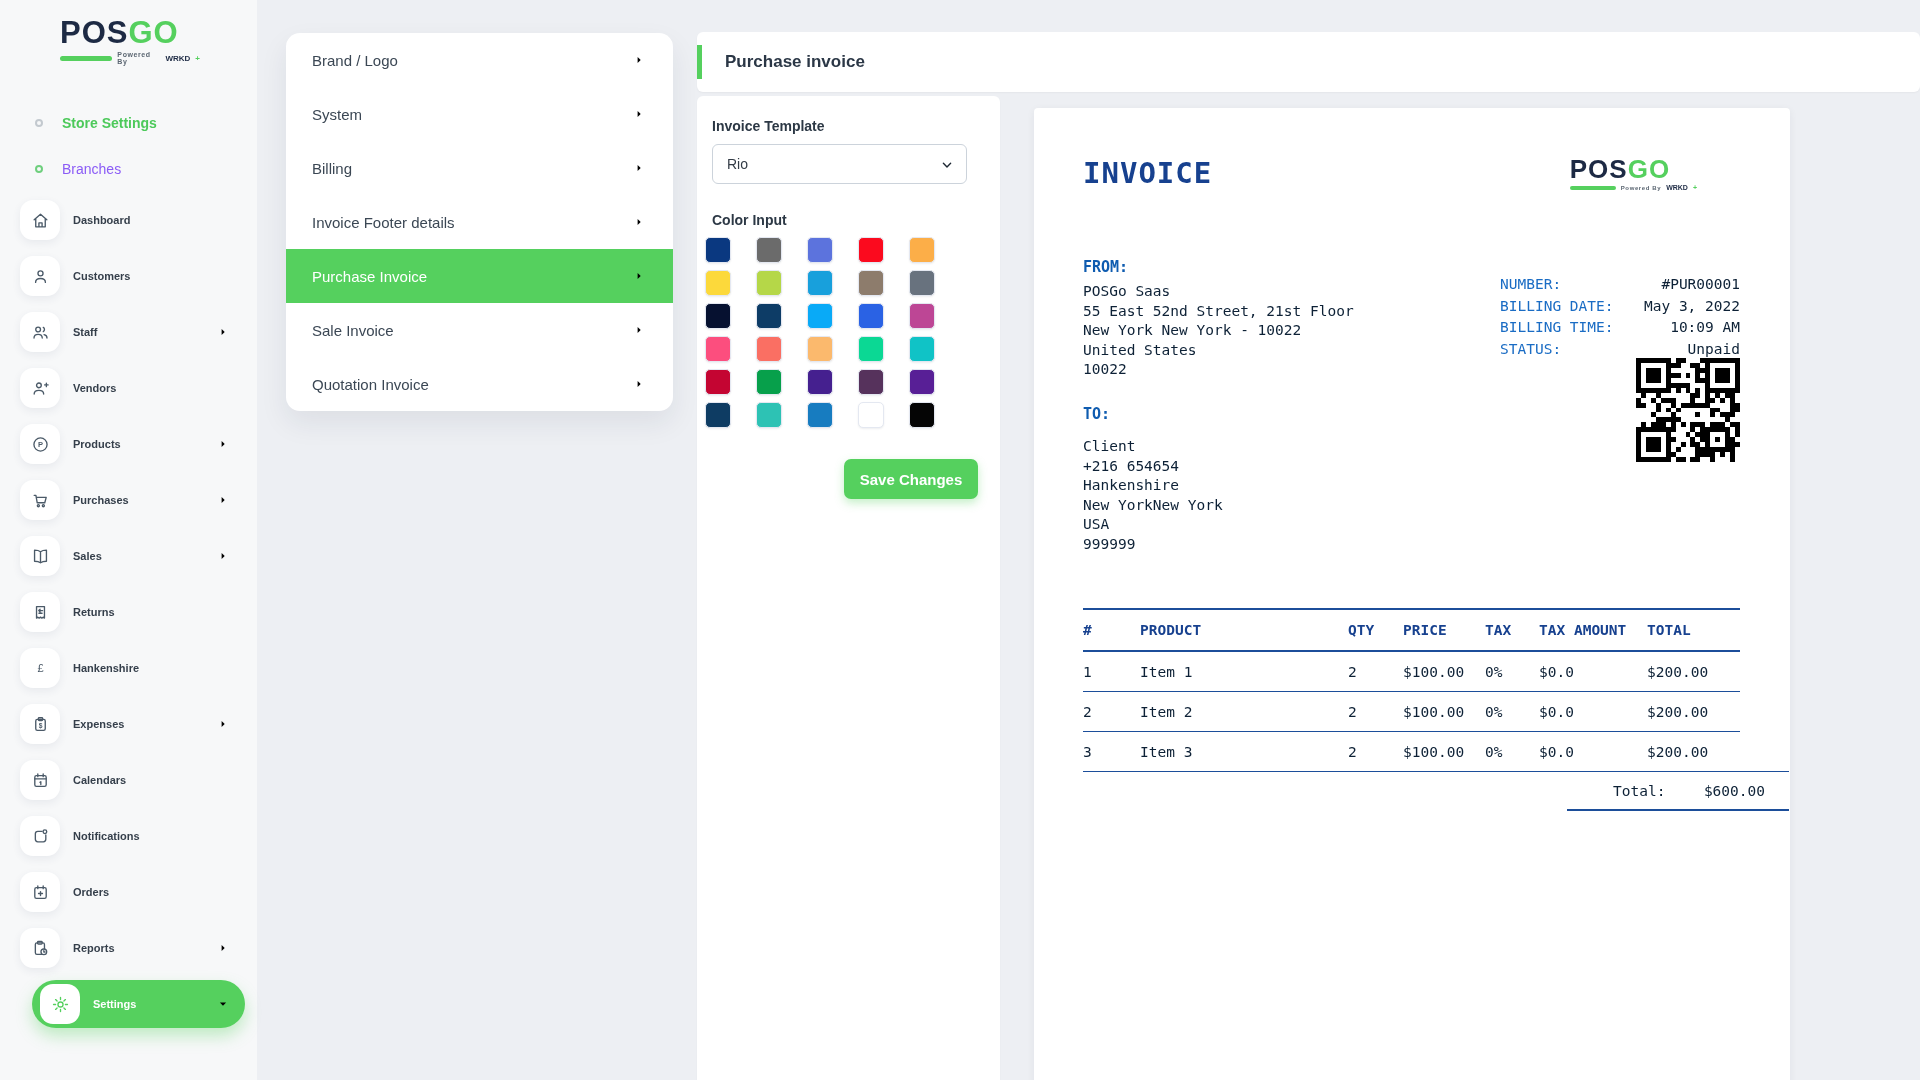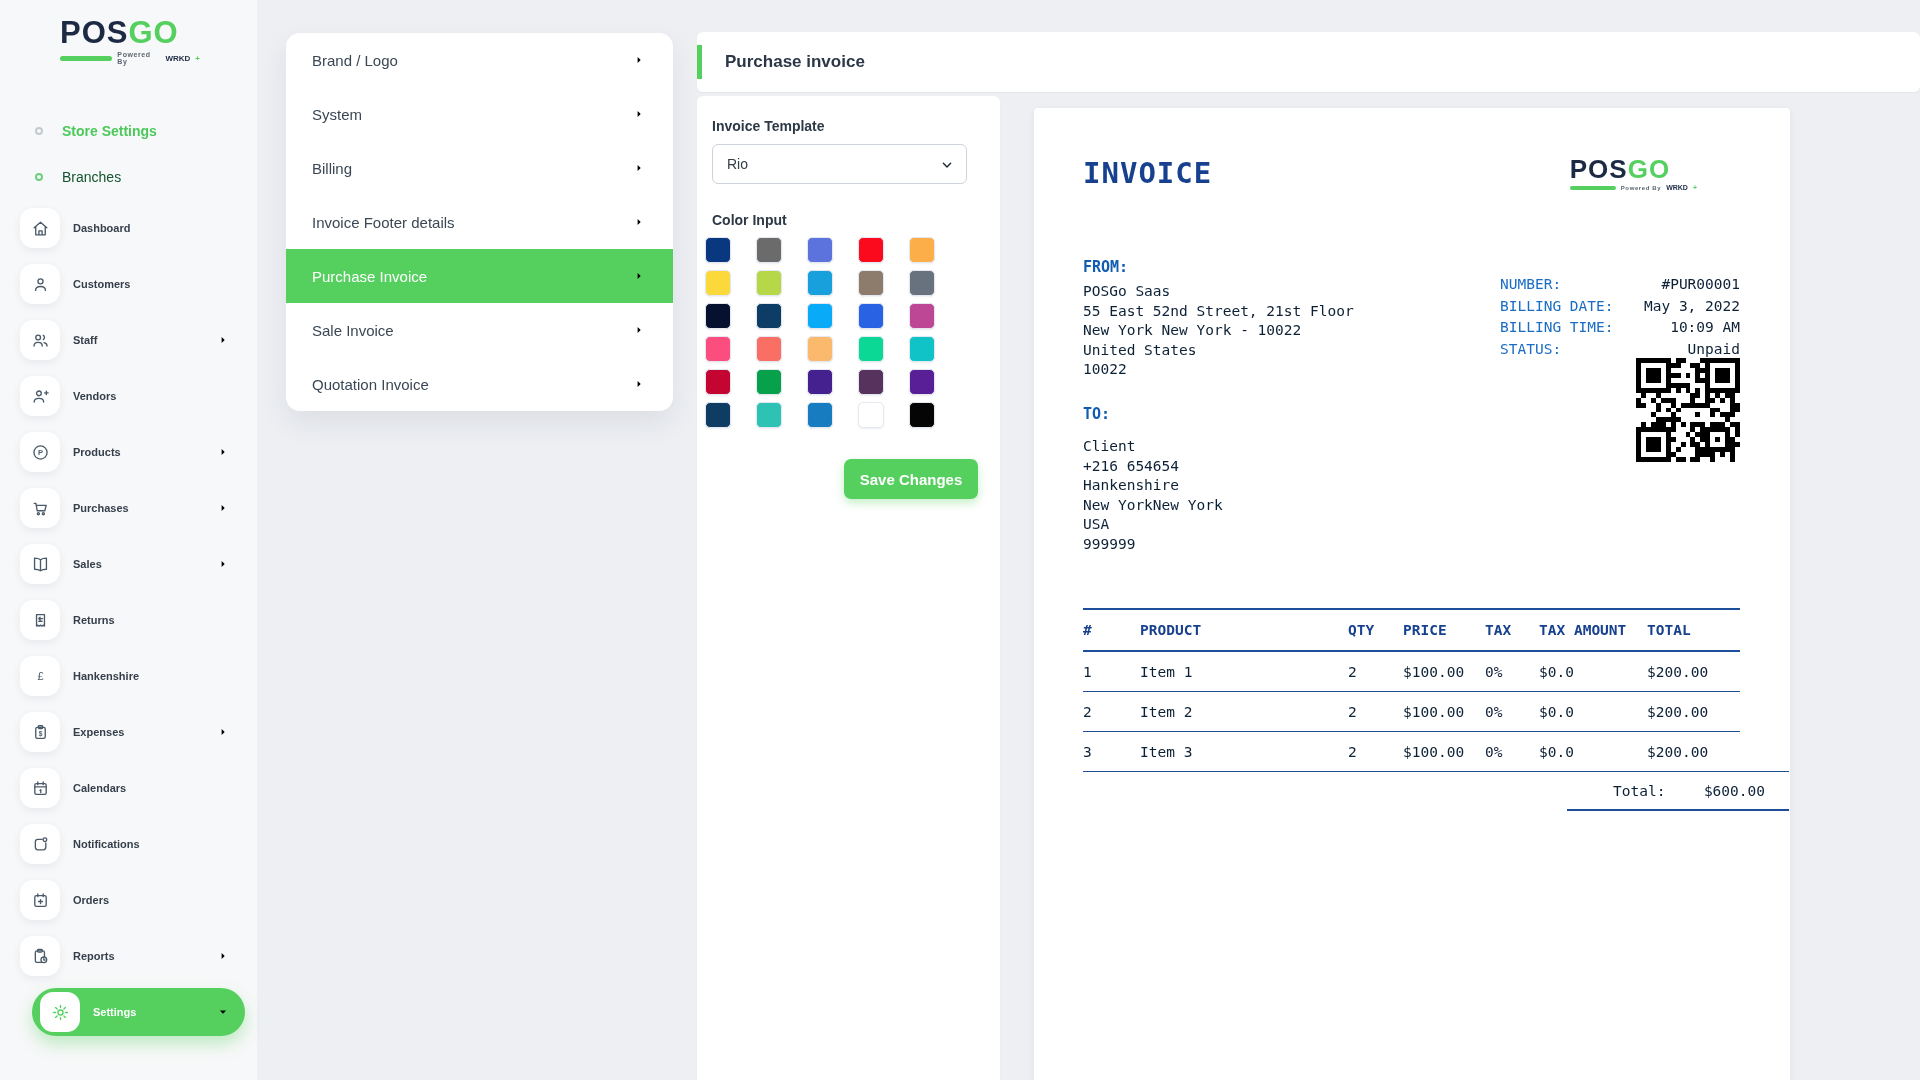--- a/index.html
+++ b/index.html
@@ -28,25 +28,25 @@
   .nav-ic { width:19px; height:19px; }
   .nav-label { font-size:11px; font-weight:600; color:#353f4b; }
   .chev { margin-left:auto; margin-right:28px; color:#3f4a57; display:flex; }
   .chev svg { width:12px; height:12px; }
   .nav-item.active { background:var(--accent,#55d05e); margin:-4px 12px; height:48px;
     padding-left:8px; border-radius:24px; box-shadow:0 8px 16px rgba(85,208,94,.35); }
   .nav-item.active .tile { color:var(--accent,#55d05e); box-shadow:none; }
   .nav-item.active .nav-label { color:#fff; font-weight:700; }
   .nav-item.active .chev { color:#fff; margin-right:16px; }
 
-  .subnav { display:flex; flex-direction:column; gap:16px; margin-top:12px; }
+  .subnav { display:flex; flex-direction:column; gap:16px; margin-top:4px; }
   .sub-item { display:flex; align-items:center; gap:19px; height:30px;
     padding-left:15px; cursor:pointer; }
   .bullet { width:8px; height:8px; border-radius:50%; border:2px solid #b9c0c9; }
-  .sub-label { font-size:14px; font-weight:400; color:#14532d; }
+  .sub-label { font-size:14px; font-weight:400; color:#8b5cf6; }
   .sub-item.active .bullet { border-color:#c3c9cf; }
   .sub-item.active .sub-label { color:#4cc95a; font-weight:700; }
   .sub-item:not(.active) .bullet { border-color:#6fcf7e; }
 
   
   .settings-card { position:absolute; left:286px; top:33px; width:387px;
     background:#fff; border-radius:14px; overflow:hidden;
     box-shadow:0 12px 28px rgba(30,40,60,.08); }
   .menu-item { height:54px; display:flex; align-items:center; padding:0 28px 0 26px;
     font-size:15px; color:#3b4754; cursor:pointer; }

